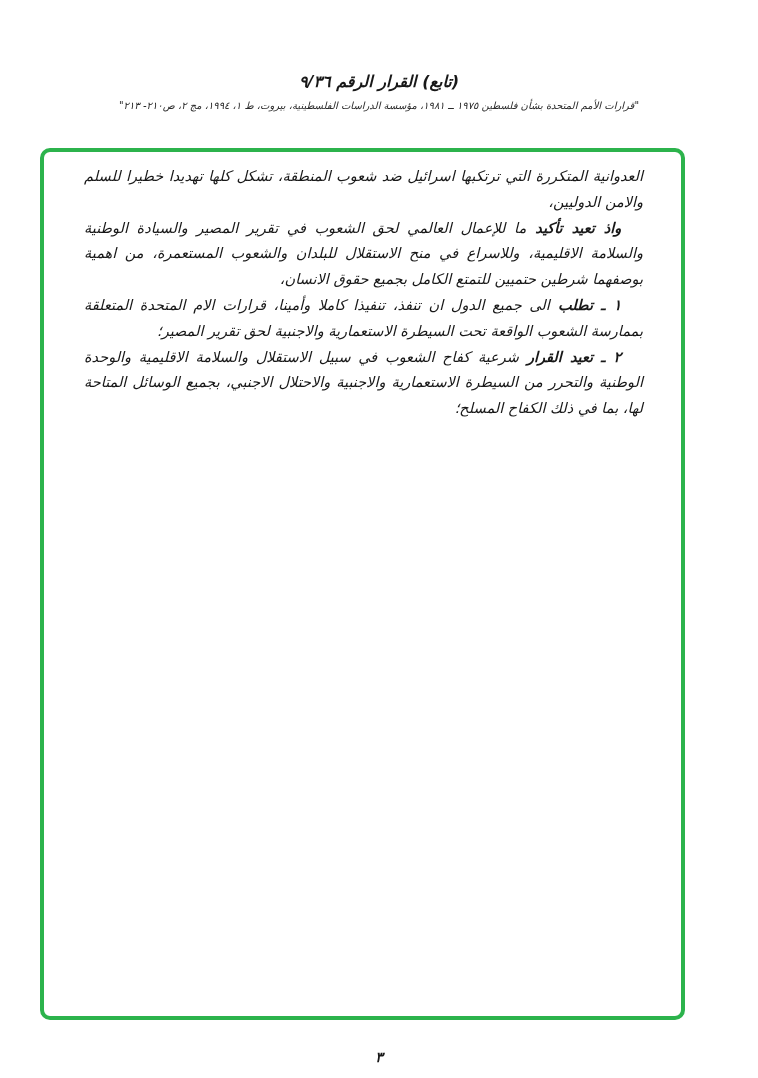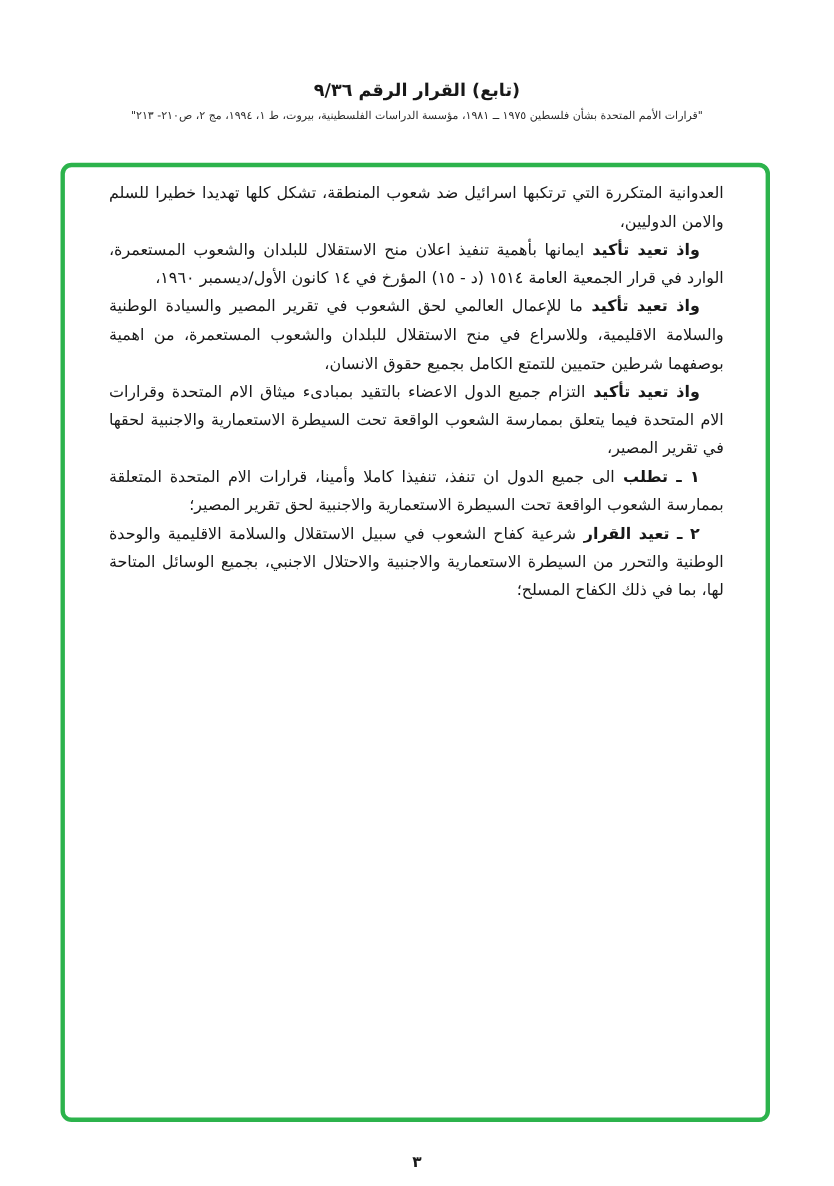--- a/index.html
+++ b/index.html
@@ -4,20 +4,21 @@
 <style>
   html, body { margin: 0; padding: 0; background: #ffffff; }
   .page {
     position: relative;
     width: 758px;
     height: 1078px;
     background: #ffffff;
     font-family: "DejaVu Sans", sans-serif;
     color: #181818;
     overflow: hidden;
+    font-style: italic;
   }
   .header {
     position: absolute;
     top: 72px;
     left: 0;
     right: 0;
     text-align: center;
     direction: rtl;
   }
   .doc-title {
@@ -26,21 +27,21 @@
     letter-spacing: 0.2px;
   }
   .source-line {
     margin-top: 9px;
     font-size: 10px;
     color: #2a2a2a;
   }
   .green-box {
     position: absolute;
     top: 148px;
-    left: 55px;
+    left: 40px;
     width: 645px;
     height: 872px;
     box-sizing: border-box;
     border: 4px solid #2cb34c;
     border-radius: 10px;
     padding: 12px 38px 12px 40px;
     background: #ffffff;
   }
   .content {
     direction: rtl;
@@ -71,26 +72,24 @@
   <div class="header">
     <div class="doc-title">(تابع) القرار الرقم ٩/٣٦</div>
     <div class="source-line">"قرارات الأمم المتحدة بشأن فلسطين ١٩٧٥ ــ ١٩٨١، مؤسسة الدراسات الفلسطينية، بيروت، ط ١، ١٩٩٤، مج ٢، ص٢١٠- ٢١٣"</div>
   </div>
 
   <div class="green-box" style="border-color: rgb(44, 179, 76);">
     <div class="content">
 
         <p class="para"><strong class="num"></strong><strong class="lead"></strong><span class="body-text">العدوانية المتكررة التي ترتكبها اسرائيل ضد شعوب المنطقة، تشكل كلها تهديدا خطيرا للسلم والامن الدوليين،</span></p>
 
-        <p class="para indent"><strong class="num"></strong><strong class="lead">واذ تعيد تأكيد</strong><span class="body-text">ايمانها بأهمية تنفيذ اعلان منح الاستقلال للبلدان والشعوب المستعمرة، الوارد في قرار الجمعية العامة ١٥١٤ (د - ١٥) المؤرخ في ١٤ كانون الأول/ديسمبر ١٩٦٠،</span></p>
 
         <p class="para indent"><strong class="num"></strong><strong class="lead">واذ تعيد تأكيد</strong><span class="body-text">ما للإعمال العالمي لحق الشعوب في تقرير المصير والسيادة الوطنية والسلامة الاقليمية، وللاسراع في منح الاستقلال للبلدان والشعوب المستعمرة، من اهمية بوصفهما شرطين حتميين للتمتع الكامل بجميع حقوق الانسان،</span></p>
 
 
-        <p class="para indent"><strong class="num"></strong><strong class="lead">واذ تعيد تأكيد</strong><span class="body-text">التزام جميع الدول الاعضاء بالتقيد بمبادىء ميثاق الام المتحدة وقرارات الام المتحدة فيما يتعلق بممارسة الشعوب الواقعة تحت السيطرة الاستعمارية والاجنبية لحقها في تقرير المصير،</span></p>
 
 
 
 
 
         <p class="para indent"><strong class="num">١ ـ</strong><strong class="lead">تطلب</strong><span class="body-text">الى جميع الدول ان تنفذ، تنفيذا كاملا وأمينا، قرارات الام المتحدة المتعلقة بممارسة الشعوب الواقعة تحت السيطرة الاستعمارية والاجنبية لحق تقرير المصير؛</span></p>
 
         <p class="para indent"><strong class="num">٢ ـ</strong><strong class="lead">تعيد القرار</strong><span class="body-text">شرعية كفاح الشعوب في سبيل الاستقلال والسلامة الاقليمية والوحدة الوطنية والتحرر من السيطرة الاستعمارية والاجنبية والاحتلال الاجنبي، بجميع الوسائل المتاحة لها، بما في ذلك الكفاح المسلح؛</span></p>
       </div>
   </div>

